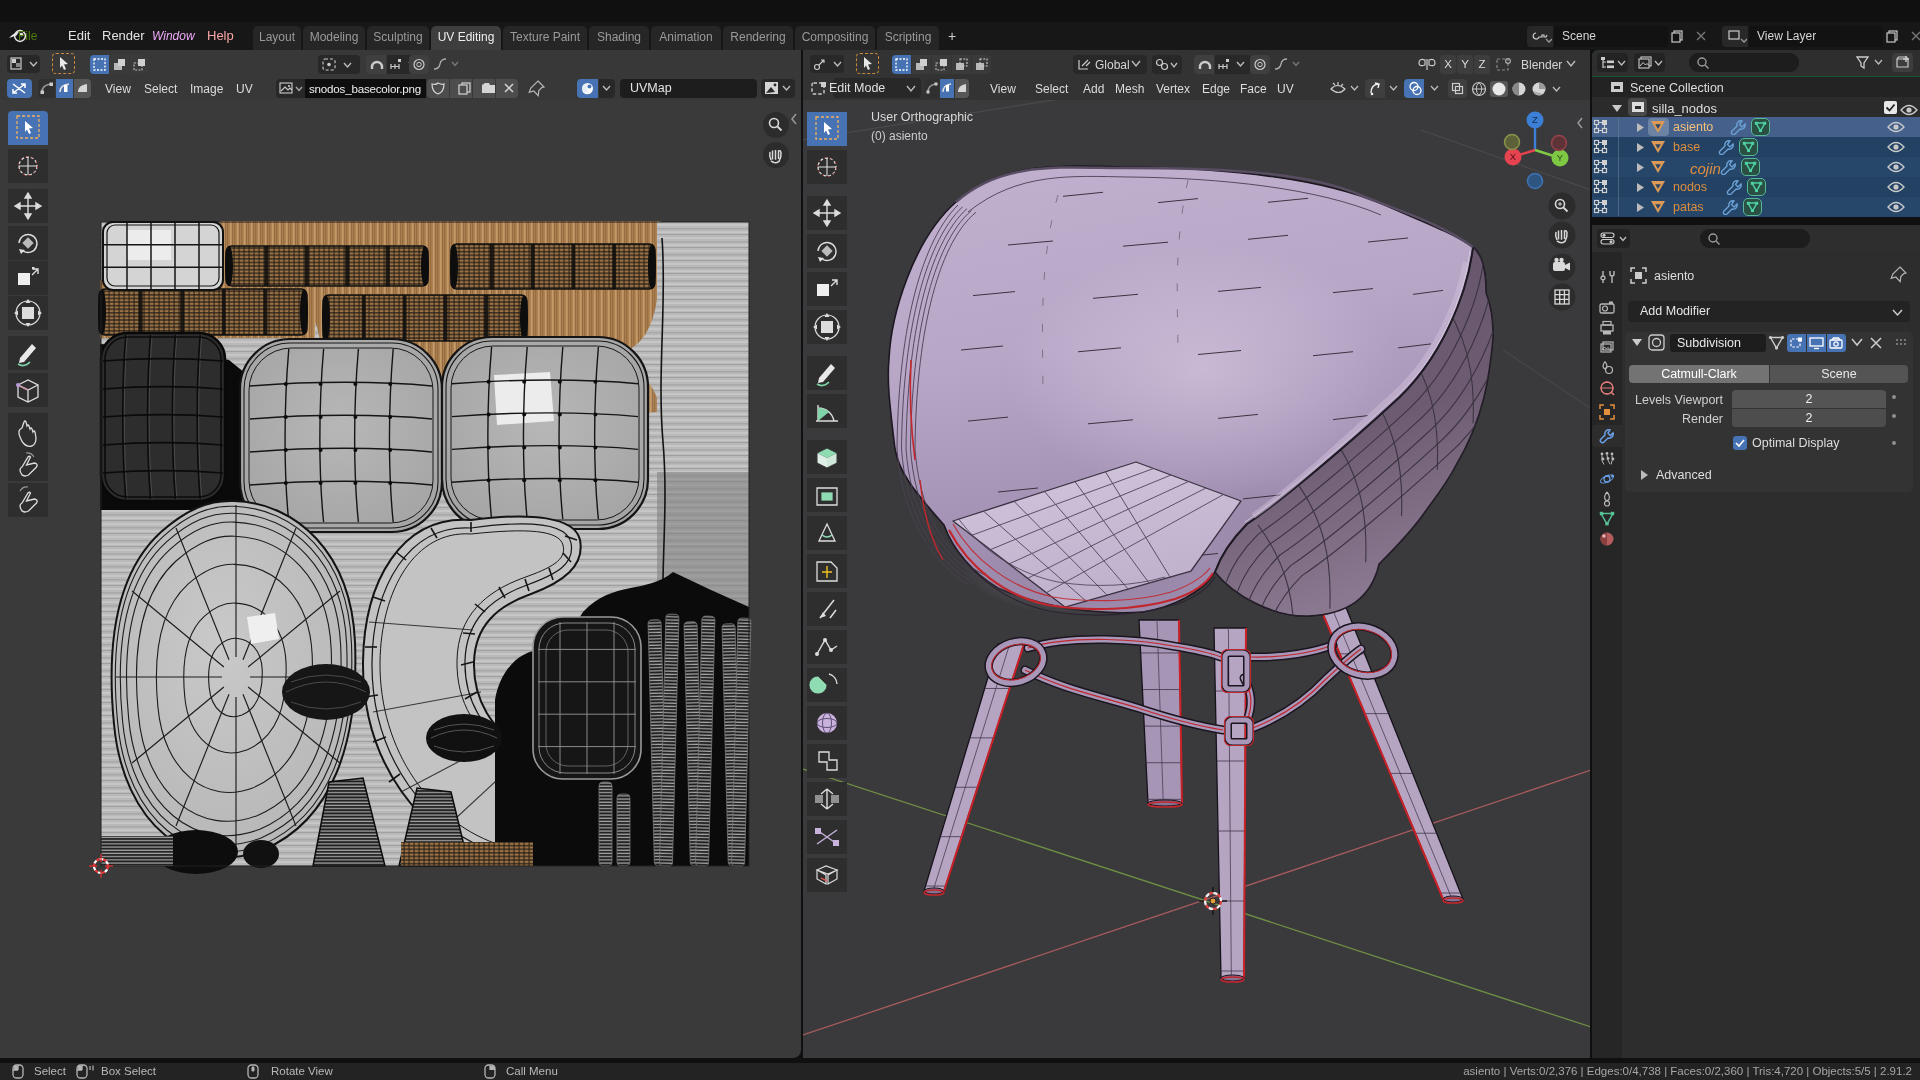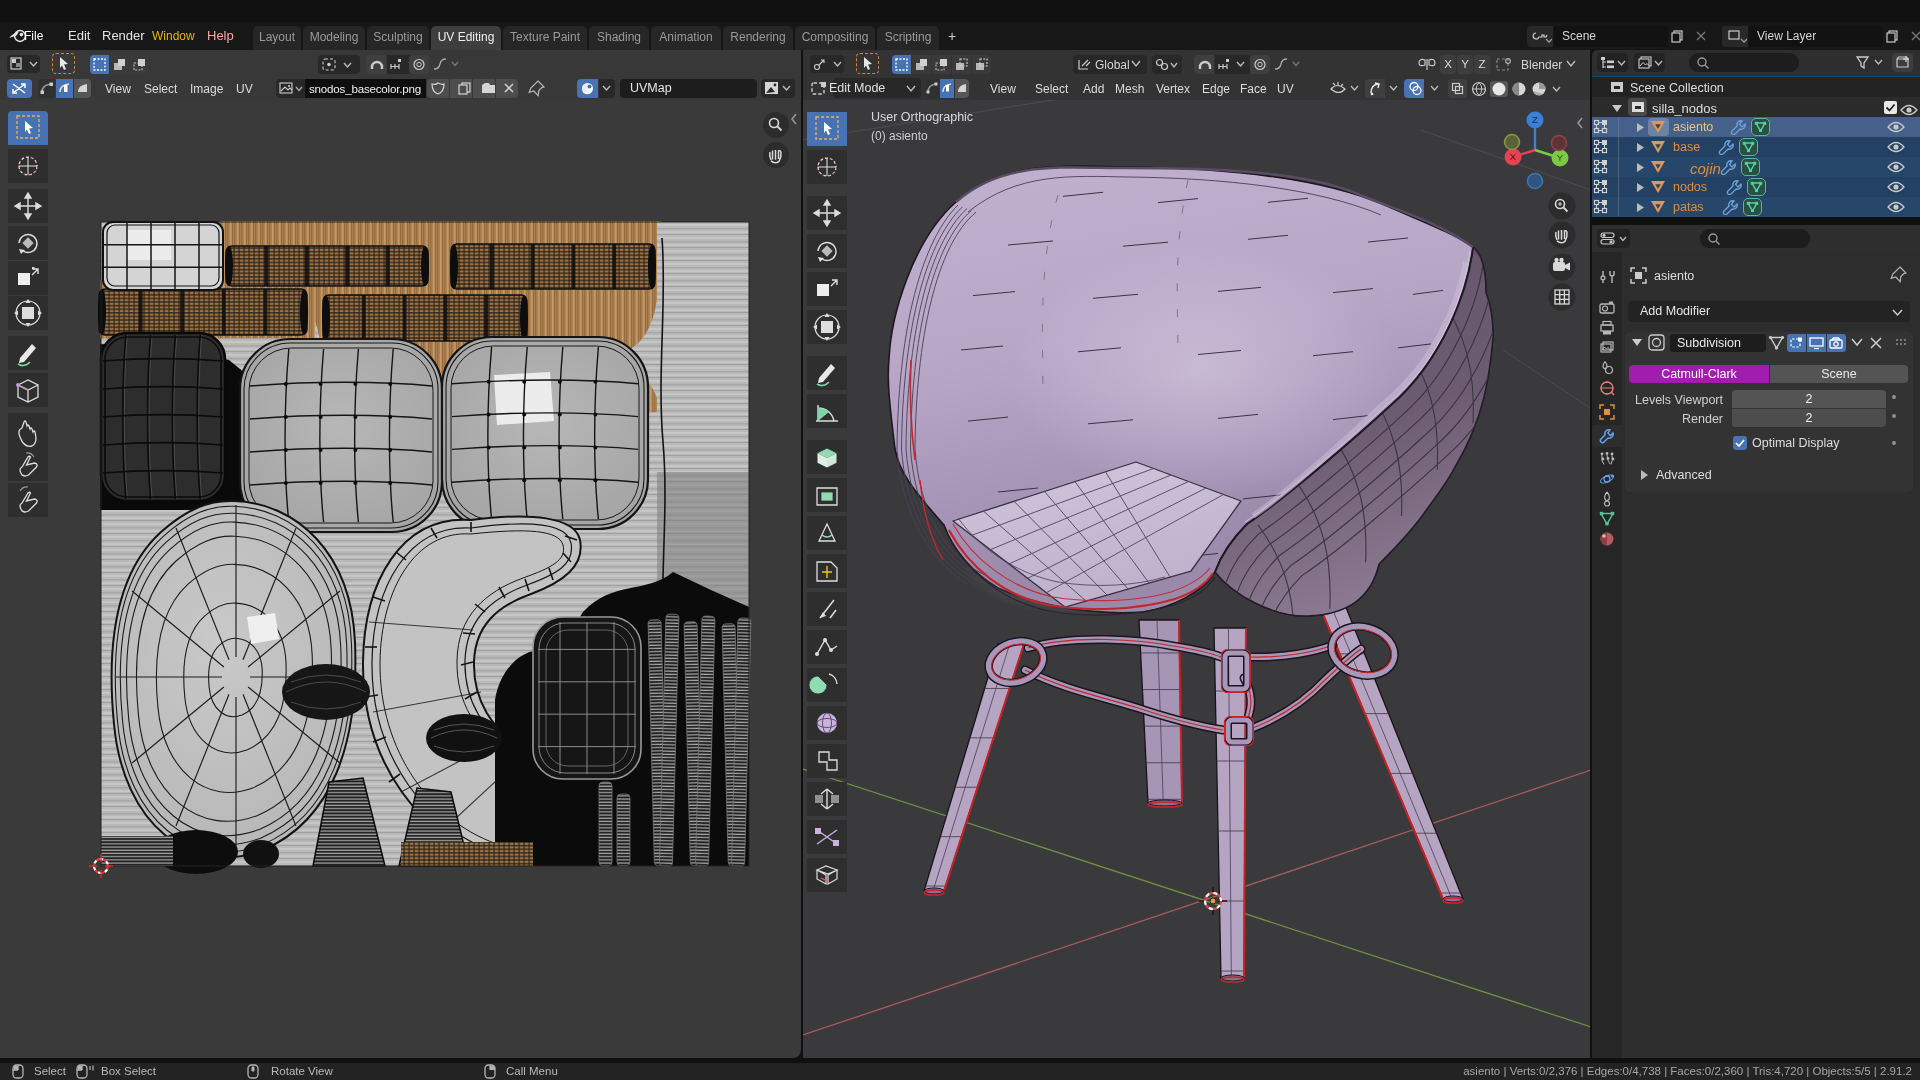--- a/index.html
+++ b/index.html
@@ -12,24 +12,24 @@
 <body>
 <div id="page">
 
 
 <div class="abs" style="left:0;top:22px;width:1920px;height:28px;background:#171717;">
   <svg class="abs" style="left:8px;top:5px;" width="20" height="18" viewBox="0 0 20 18">
     <circle cx="12" cy="9" r="5.4" fill="none" stroke="#e8e8e8" stroke-width="1.5"></circle>
     <circle cx="13.4" cy="7.6" r="1.8" fill="#e8e8e8"></circle>
     <path d="M1,11 Q6,5.5 11,4.5 L8.5,8.5 Z" fill="#e8e8e8"></path>
   </svg>
-  <div class="abs txt" style="left:24px;top:7px;font-size:12px;color:#ffffff;">File</div>
+  <div class="abs txt" style="left:18px;top:7px;font-size:12px;color:#4d7c0f;">File</div>
   <div class="abs txt" style="left:68px;top:6px;font-size:13px;color:#e3e3e3;">Edit</div>
   <div class="abs txt" style="left:102px;top:6px;font-size:13px;color:#e3e3e3;">Render</div>
-  <div class="abs txt" style="left:152px;top:7px;font-size:12px;color:#eab308;">Window</div>
+  <div class="abs txt" style="left:152px;top:7px;font-size:12px;color:#f0abfc;font-style:italic;">Window</div>
   <div class="abs txt" style="left:207px;top:6px;font-size:13px;color:#fca5a5;">Help</div>
 
   <div class="abs" style="left:253px;top:4px;width:48px;height:24px;background:#262626;border-radius:5px 5px 0 0;color:#9a9a9a;font-size:12px;text-align:center;line-height:23px;">Layout</div>
   <div class="abs" style="left:303px;top:4px;width:62px;height:24px;background:#262626;border-radius:5px 5px 0 0;color:#9a9a9a;font-size:12px;text-align:center;line-height:23px;">Modeling</div>
   <div class="abs" style="left:367px;top:4px;width:62px;height:24px;background:#262626;border-radius:5px 5px 0 0;color:#9a9a9a;font-size:12px;text-align:center;line-height:23px;">Sculpting</div>
   <div class="abs" style="left:431px;top:4px;width:70px;height:24px;background:#3e3e3e;border-radius:5px 5px 0 0;color:#eee;font-size:12px;text-align:center;line-height:23px;">UV Editing</div>
   <div class="abs" style="left:503px;top:4px;width:84px;height:24px;background:#262626;border-radius:5px 5px 0 0;color:#9a9a9a;font-size:12px;text-align:center;line-height:23px;">Texture Paint</div>
   <div class="abs" style="left:589px;top:4px;width:60px;height:24px;background:#262626;border-radius:5px 5px 0 0;color:#9a9a9a;font-size:12px;text-align:center;line-height:23px;">Shading</div>
   <div class="abs" style="left:651px;top:4px;width:70px;height:24px;background:#262626;border-radius:5px 5px 0 0;color:#9a9a9a;font-size:12px;text-align:center;line-height:23px;">Animation</div>
   <div class="abs" style="left:723px;top:4px;width:70px;height:24px;background:#262626;border-radius:5px 5px 0 0;color:#9a9a9a;font-size:12px;text-align:center;line-height:23px;">Rendering</div>
@@ -1027,21 +1027,21 @@
           </svg>
           <svg class="abs" style="left:4px;top:758px" width="40" height="34" viewBox="0 0 40 34">
             <path d="M10,12 l9,-4 11,4 -9,4 Z M10,12 v9 l9,5 v-9 Z M30,12 v9 l-9,5 v-9 Z" fill="none" stroke="#ddd" stroke-width="1.2"></path>
             <path d="M14,20 l6,3" stroke="#f55" stroke-width="1.3"></path>
           </svg>
         </div>
   
   </div>
 </div>
 
-<div class="abs" style="left:1592px;top:50px;width:328px;height:124px;background:#0c4a6e;border-radius:6px 0 0 0;">
+<div class="abs" style="left:1592px;top:50px;width:328px;height:124px;background:#14532d;border-radius:6px 0 0 0;">
   <div class="abs" style="left:0;top:0;width:328px;height:26px;background:#2e2e2e;border-radius:6px 0 0 0;"></div>
   <div class="abs" style="left:5px;top:3px;width:31px;height:19px;background:#232323;border-radius:4px;"></div>
   <svg class="abs" style="left:8px;top:6px" width="26" height="14" viewBox="0 0 26 14">
     <rect x="1" y="1" width="4" height="3" fill="#ccc"></rect>
         <path d="M3,4 l0,8 m0,-6 l3,0 m-3,5 l3,0" stroke="#ccc" stroke-width="1.2" fill="none"></path>
         <rect x="7" y="4.5" width="7" height="2.6" fill="#ccc"></rect>
         <rect x="7" y="9.5" width="7" height="2.6" fill="#ccc"></rect>
     <path d="M18,5 l3.5,4 3.5,-4" fill="none" stroke="#bbb" stroke-width="1.3"></path>
   </svg>
   <div class="abs" style="left:42px;top:3px;width:31px;height:19px;background:#232323;border-radius:4px;"></div>
@@ -1389,21 +1389,21 @@
   <svg class="abs" style="left:303px;top:113px" width="14" height="10" viewBox="0 0 14 10">
         <g fill="#888">
           <circle cx="2" cy="2" r="1.1"></circle>
           <circle cx="6" cy="2" r="1.1"></circle>
           <circle cx="10" cy="2" r="1.1"></circle>
           <circle cx="2" cy="6" r="1.1"></circle>
           <circle cx="6" cy="6" r="1.1"></circle>
           <circle cx="10" cy="6" r="1.1"></circle>
         </g>
       </svg>
-  <div class="abs" style="left:37px;top:140px;width:140px;height:18px;background:#a21caf;border-radius:4px 0 0 4px;color:#fff;font-size:12.5px;text-align:center;line-height:18px;">Catmull-Clark</div>
+  <div class="abs" style="left:37px;top:140px;width:140px;height:18px;background:#737373;border-radius:4px 0 0 4px;color:#fff;font-size:12.5px;text-align:center;line-height:18px;">Catmull-Clark</div>
   <div class="abs" style="left:178px;top:140px;width:138px;height:18px;background:#545454;border-radius:0 4px 4px 0;color:#e8e8e8;font-size:12.5px;text-align:center;line-height:18px;">Scene</div>
   <div class="abs txt" style="left:0px;top:168px;width:131px;text-align:right;font-size:12.5px;color:#cfcfcf;">Levels Viewport</div>
   <div class="abs" style="left:140px;top:165px;width:154px;height:18px;background:#545454;border-radius:4px 4px 0 0;color:#f0f0f0;font-size:12.5px;text-align:center;line-height:18px;">2</div>
   <div class="abs txt" style="left:0px;top:187px;width:131px;text-align:right;font-size:12.5px;color:#cfcfcf;">Render</div>
   <div class="abs" style="left:140px;top:184px;width:154px;height:18px;background:#4d4d4d;border-radius:0 0 4px 4px;color:#f0f0f0;font-size:12.5px;text-align:center;line-height:18px;">2</div>
   <div class="abs" style="left:141px;top:211px;width:14px;height:14px;background:#4772b3;border-radius:3px;"></div>
   <svg class="abs" style="left:143px;top:214px" width="10" height="9" viewBox="0 0 10 9">
         <path d="M1,4 l3,3 5,-6" fill="none" stroke="#fff" stroke-width="1.7"></path>
       </svg>
   <div class="abs txt" style="left:160px;top:211px;font-size:12.5px;color:#dedede;">Optimal Display</div>

